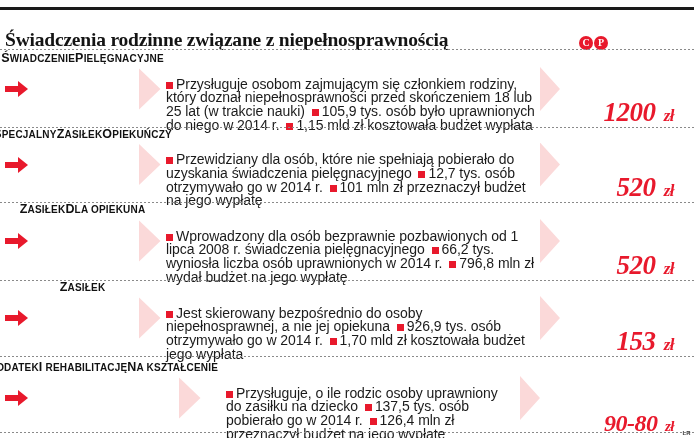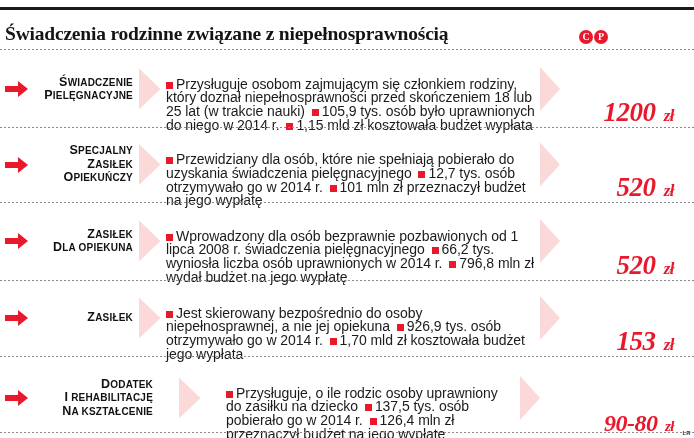--- a/index.html
+++ b/index.html
@@ -15,21 +15,21 @@
     position:relative;
     box-sizing:border-box;
   }
 
   
   .top-rule{
     position:absolute;left:0;top:7px;width:694px;height:3px;
     background:#1a1a1a;
   }
   .header{
-    position:absolute;left:0;top:20px;width:614px;height:36px;
+    position:absolute;left:0;top:26px;width:614px;height:36px;
   }
   .header-title{
     position:absolute;left:5px;top:3px;
     font-family:"Liberation Serif", serif;
     font-weight:bold;
     font-size:19.5px;
     letter-spacing:-0.2px;
     color:#141414;
     white-space:nowrap;
   }
@@ -62,21 +62,21 @@
   .cell-arrow{
     width:30px;flex:0 0 30px;
     display:flex;align-items:center;justify-content:center;
     padding-left:4px;box-sizing:border-box;
   }
   .arrow-red{
     display:block;
   }
   .cell-label{
     width:103px;flex:0 0 103px;
-    display:flex;flex-direction:column;justify-content:center;
+    display:flex;flex-direction:row;justify-content:center;
     box-sizing:border-box;
     padding-left:2px;
     text-align:right;
   }
   .label-line{
     font-family:"Liberation Sans", sans-serif;
     font-weight:bold;
     color:#111111;
     font-size:10px;
     letter-spacing:0.2px;

